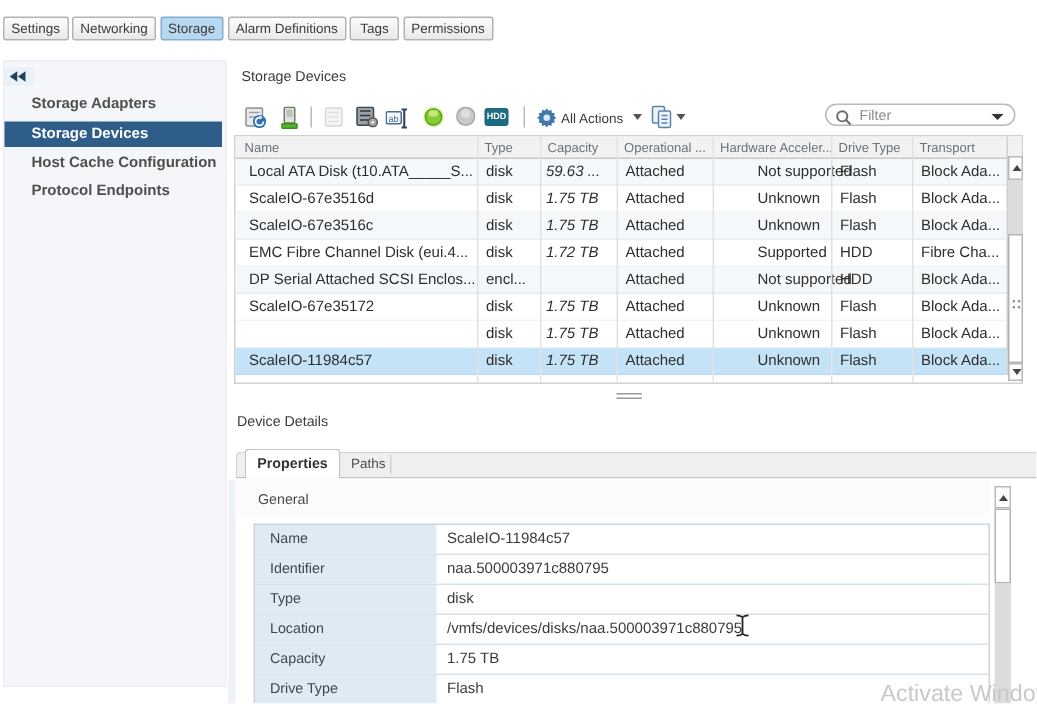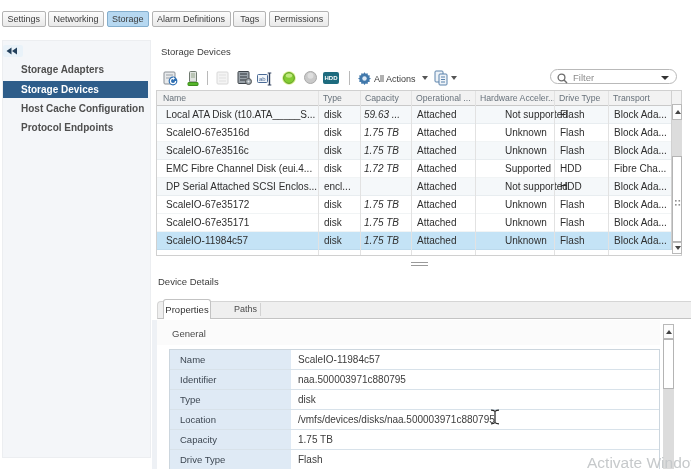--- a/index.html
+++ b/index.html
@@ -175,21 +175,20 @@
     <div class="row" style="top:90px;">
         <s1>ScaleIO-67e35172</s1>
         <s2>disk</s2>
         <s3>1.75 TB</s3>
         <s4>Attached</s4>
         <s5>Unknown</s5>
         <s6>Flash</s6>
         <s7>Block Ada...</s7>
       </div>
     <div class="row" style="top:108px;">
-        <s1>ScaleIO-67e35171</s1>
         <s2>disk</s2>
         <s3>1.75 TB</s3>
         <s4>Attached</s4>
         <s5>Unknown</s5>
         <s6>Flash</s6>
         <s7>Block Ada...</s7>
       </div>
     <div class="row" style="top:126px; background:#c4e3f6;">
         <s1>ScaleIO-11984c57</s1>
         <s2>disk</s2>
@@ -227,21 +226,21 @@
     </div>
   </div>
 </div>
 
 <div class="abs" style="left:411px; top:262px; width:17px; height:1px; background:#9a9a9a;"></div>
 <div class="abs" style="left:411px; top:265px; width:17px; height:1px; background:#9a9a9a;"></div>
 
 <div class="abs" style="left:158px; top:276px; font-size:9.5px; color:#3c3c3c;">Device Details</div>
 
 <div class="abs" style="left:157px; top:301px; width:534px; height:18px; background:#efefef; border-bottom:1px solid #c3c3c3; border-left:1px solid #d5d5d5; border-top:1px solid #d5d5d5; border-top-left-radius:4px;"></div>
-<div class="abs" style="left:163px; top:299px; width:48px; height:20px; background:#fff; border:1px solid #c3c3c3; border-bottom:none; border-radius:3px 3px 0 0; font-size:9.5px; font-weight:normal; color:#333; text-align:center; line-height:20px;">Properties</div>
+<div class="abs" style="left:163px; top:299px; width:64px; height:20px; background:#fff; border:1px solid #c3c3c3; border-bottom:none; border-radius:3px 3px 0 0; font-size:9.5px; font-weight:bold; color:#333; text-align:center; line-height:20px;">Properties</div>
 <div class="abs" style="left:234px; top:304px; font-size:9px; color:#4c4c4c;">Paths</div>
 <div class="abs" style="left:260px; top:303px; width:1px; height:13px; background:#d2d2d2;"></div>
 
 <div class="abs" style="left:157px; top:320px; width:503px; height:25px; background:#fbfbfb;"></div>
 <div class="abs" style="left:172px; top:328px; font-size:9.5px; color:#4a4a4a;">General</div>
 
 <div class="abs" style="left:169px; top:349px; width:491px; height:120px; border:1px solid #ccd6de; border-bottom:none; font-size:9.5px;">
   <div class="prow" style="top:0px;">
       <l1>Name</l1>
       <v1>ScaleIO-11984c57</v1>

